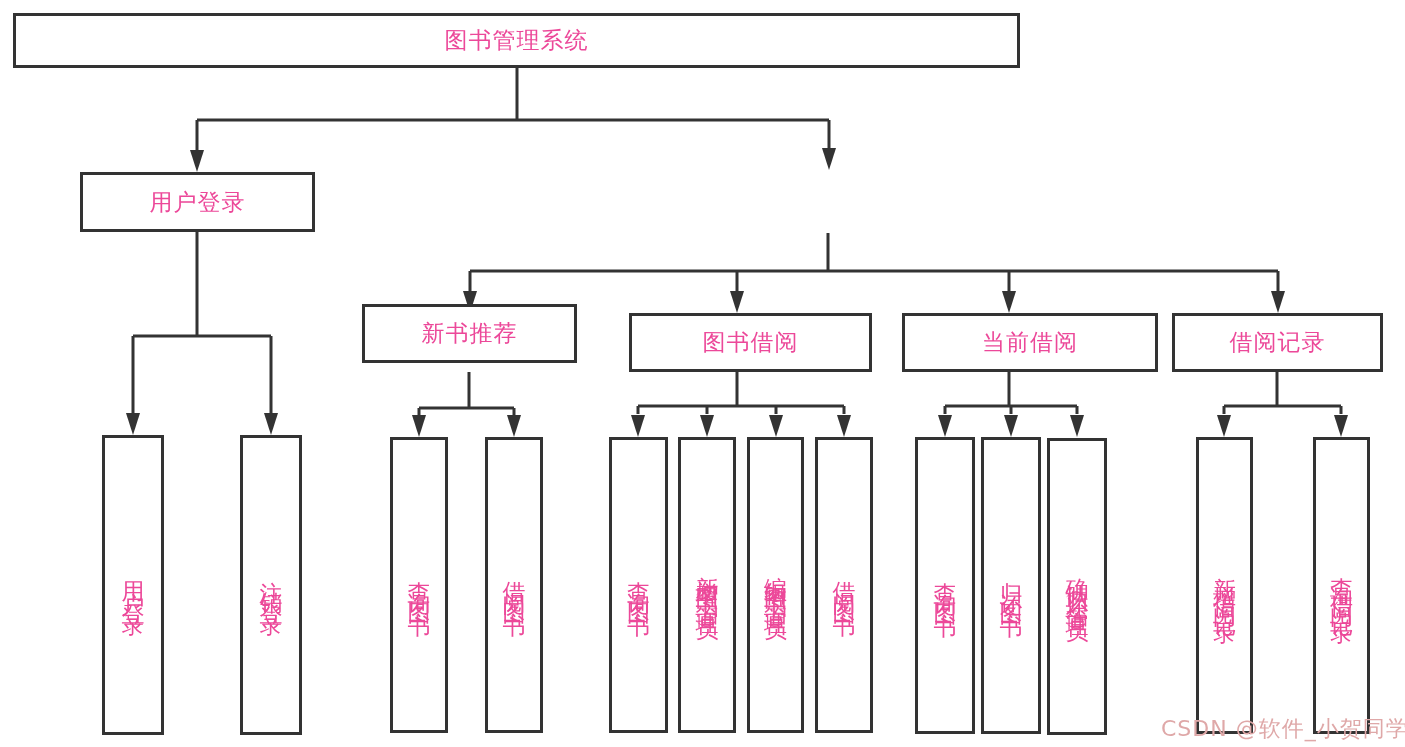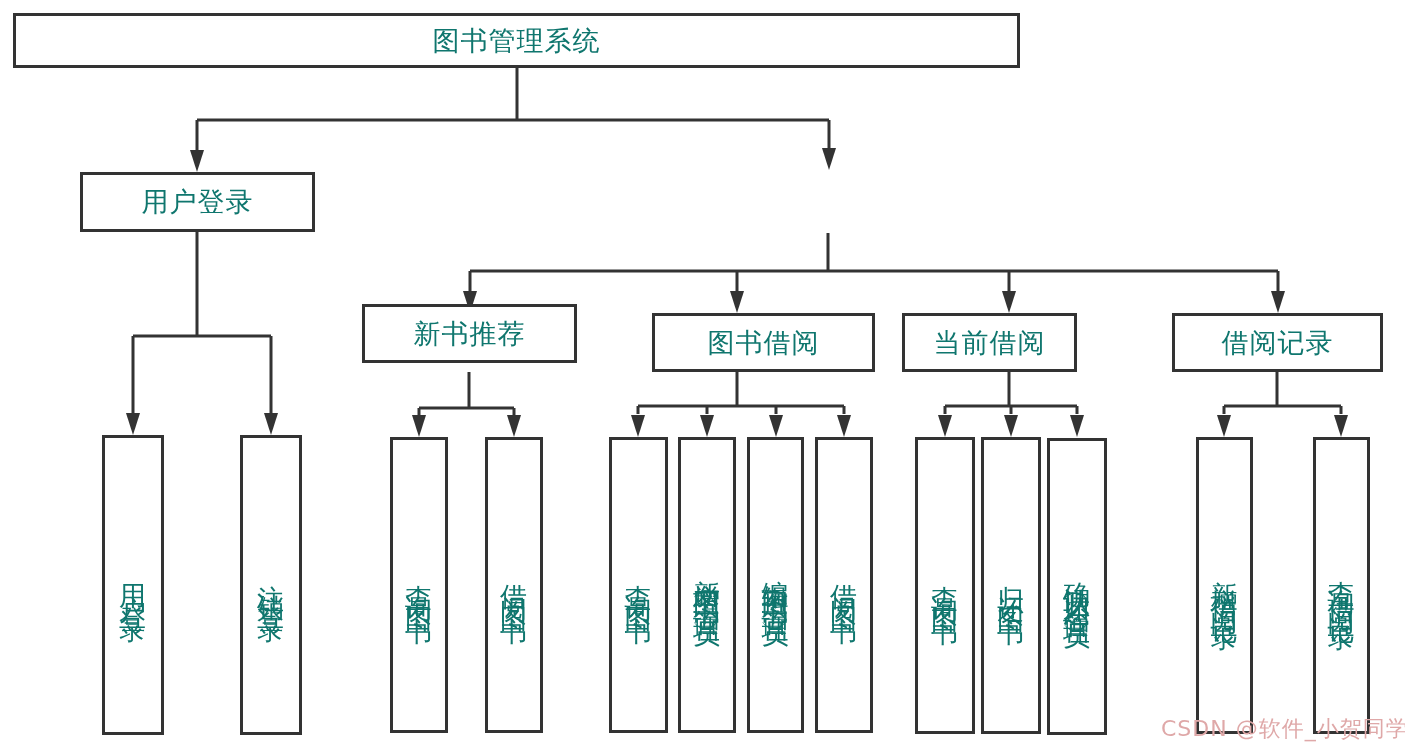--- a/index.html
+++ b/index.html
@@ -26,22 +26,22 @@
     position: absolute;
     box-sizing: border-box;
     border: 3px solid #333333;
     background: #ffffff;
     display: flex;
     align-items: center;
     justify-content: center;
     color: #333333;
   }
   .node .lbl {
-    font-size: 27px;
-    color: #0f766e;
+    font-size: 23px;
+    color: #ec4899;
     letter-spacing: 1px;
     white-space: nowrap;
   }
   .leaf {
     border-width: 3px;
   }
   .leaf .lbl {
     writing-mode: vertical-rl;
     text-orientation: mixed;
     letter-spacing: 11px;
@@ -120,24 +120,24 @@
     <span class="lbl">图书管理系统</span>
   </div>
 
   <div class="node" style="left:80px; top:172px; width:235px; height:60px;">
     <span class="lbl">用户登录</span>
   </div>
 
   <div class="node" style="left:362px; top:304px; width:215px; height:59px;">
     <span class="lbl">新书推荐</span>
   </div>
-  <div class="node" style="left:629px; top:313px; width:223px; height:59px;margin-left:23px;">
+  <div class="node" style="left:629px; top:313px; width:243px; height:59px;">
     <span class="lbl">图书借阅</span>
   </div>
-  <div class="node" style="left:902px; top:313px; width:175px; height:59px;">
+  <div class="node" style="left:902px; top:313px; width:256px; height:59px;">
     <span class="lbl">当前借阅</span>
   </div>
   <div class="node" style="left:1172px; top:313px; width:211px; height:59px;">
     <span class="lbl">借阅记录</span>
   </div>
 
   <div class="node leaf" style="left:102px; top:435px; width:62px; height:300px;">
     <span class="lbl">用户登录</span>
   </div>
   <div class="node leaf" style="left:240px; top:435px; width:62px; height:300px;">

